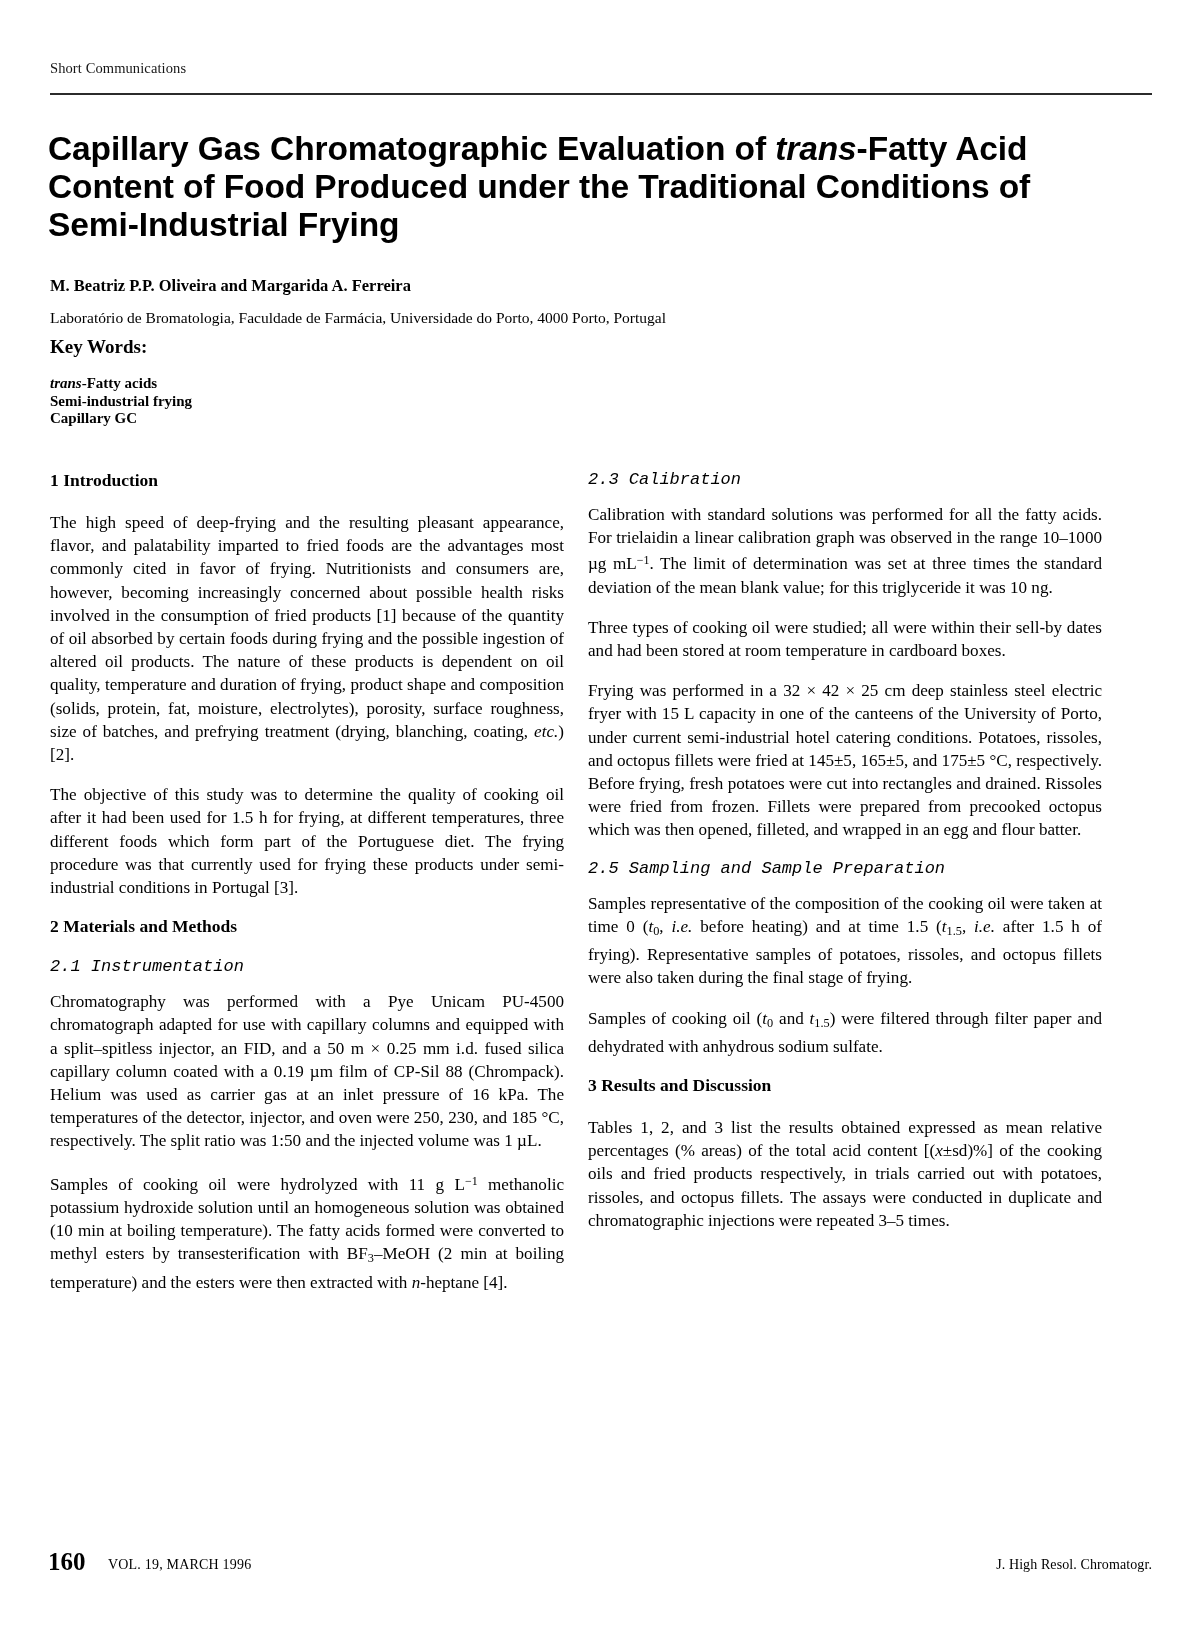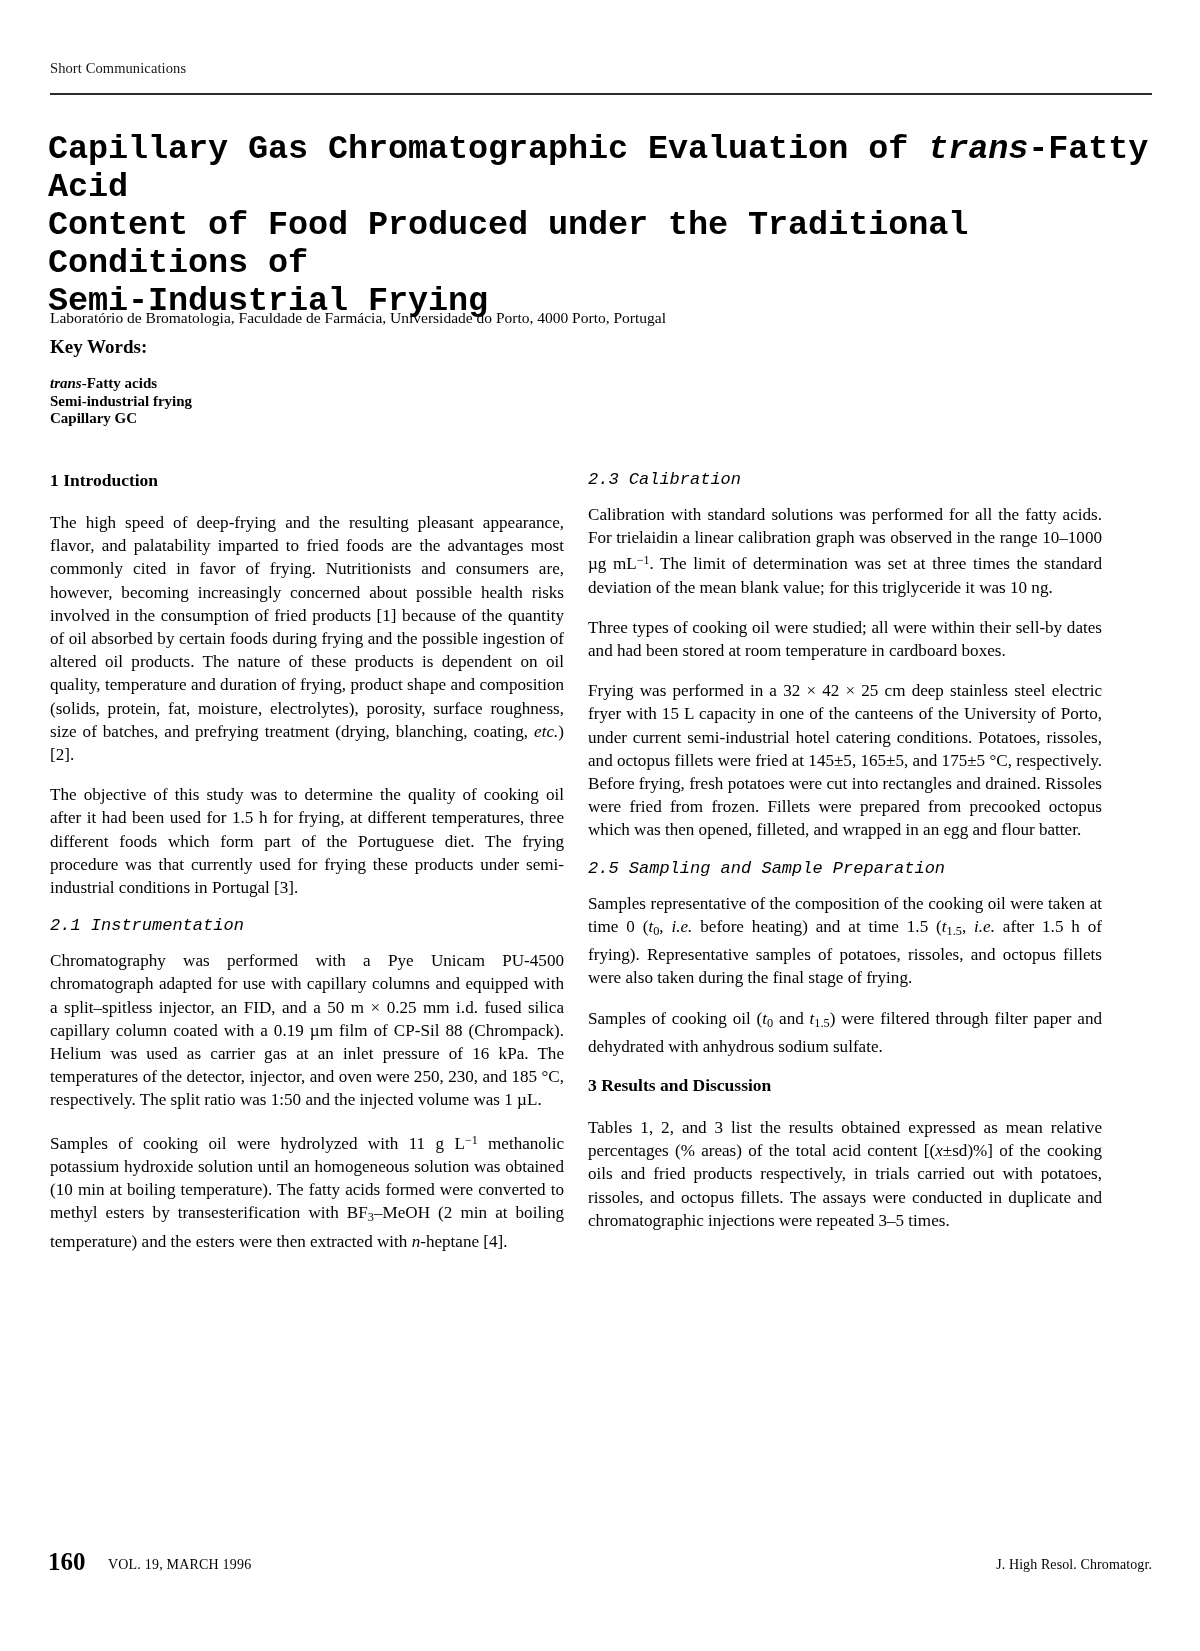--- a/index.html
+++ b/index.html
@@ -42,21 +42,21 @@
     height: 2px;
     background: #2b2b2b;
   }
 
   
   .title {
     position: absolute;
     left: 48px;
     top: 108px;
     width: 1110px;
-    font-family: Liberation Mono, monospace;
+    font-family: Liberation Sans, sans-serif;
     font-weight: bold;
     font-size: 33.5px;
     line-height: 38px;
     letter-spacing: -0.1px;
   }
   .title .ital { font-style: italic; }
 
   
   .authors {
     position: absolute;
@@ -162,37 +162,39 @@
 </head>
 <body>
 
 <div class="page">
 
   <div class="running-head">Short Communications</div>
   <div class="head-rule"></div>
 
   <h1 class="title"><span>Capillary Gas Chromatographic Evaluation of </span><span class="ital">trans</span><span>-Fatty Acid</span><br><span>Content of Food Produced under the Traditional Conditions of</span><br><span>Semi-Industrial Frying</span></h1>
 
+  <div class="authors">M. Beatriz P.P. Oliveira and Margarida A. Ferreira</div>
   <div class="affiliation">Laboratório de Bromatologia, Faculdade de Farmácia, Universidade do Porto, 4000 Porto, Portugal</div>
 
   <div class="kw-title">Key Words:</div>
   <div class="kw-list">
     <div><span class="ital">trans</span><span>-Fatty acids</span></div>
     <div>Semi-industrial frying</div>
     <div>Capillary GC</div>
   </div>
 
   <div class="col col-left">
 
     <h2 class="sec">1 Introduction</h2>
 
     <p class="body"><span>The high speed of deep-frying and the resulting pleasant appearance, flavor, and palatability imparted to fried foods are the advantages most commonly cited in favor of frying. Nutritionists and consumers are, however, becoming increasingly concerned about possible health risks involved in the consumption of fried products [1] because of the quantity of oil absorbed by certain foods during frying and the possible ingestion of altered oil products. The nature of these products is dependent on oil quality, temperature and duration of frying, product shape and composition (solids, protein, fat, moisture, electrolytes), porosity, surface roughness, size of batches, and prefrying treatment (drying, blanching, coating, </span><span class="ital">etc.</span><span>) [2].</span></p>
 
     <p class="body">The objective of this study was to determine the quality of cooking oil after it had been used for 1.5 h for frying, at different temperatures, three different foods which form part of the Portuguese diet. The frying procedure was that currently used for frying these products under semi-industrial conditions in Portugal [3].</p>
 
+    <h2 class="sec gap-before-sec">2 Materials and Methods</h2>
 
     <h3 class="subsec">2.1 Instrumentation</h3>
 
     <p class="body">Chromatography was performed with a Pye Unicam PU-4500 chromatograph adapted for use with capillary columns and equipped with a split–spitless injector, an FID, and a 50 m × 0.25 mm i.d. fused silica capillary column coated with a 0.19 µm film of CP-Sil 88 (Chrompack). Helium was used as carrier gas at an inlet pressure of 16 kPa. The temperatures of the detector, injector, and oven were 250, 230, and 185 °C, respectively. The split ratio was 1:50 and the injected volume was 1 µL.</p>
 
 
     <p class="body"><span>Samples of cooking oil were hydrolyzed with 11 g L</span><sup>−1</sup><span> methanolic potassium hydroxide solution until an homogeneous solution was obtained (10 min at boiling temperature). The fatty acids formed were converted to methyl esters by transesterification with BF</span><sub>3</sub><span>–MeOH (2 min at boiling temperature) and the esters were then extracted with </span><span class="ital">n</span><span>-heptane [4].</span></p>
 
   </div>
 

